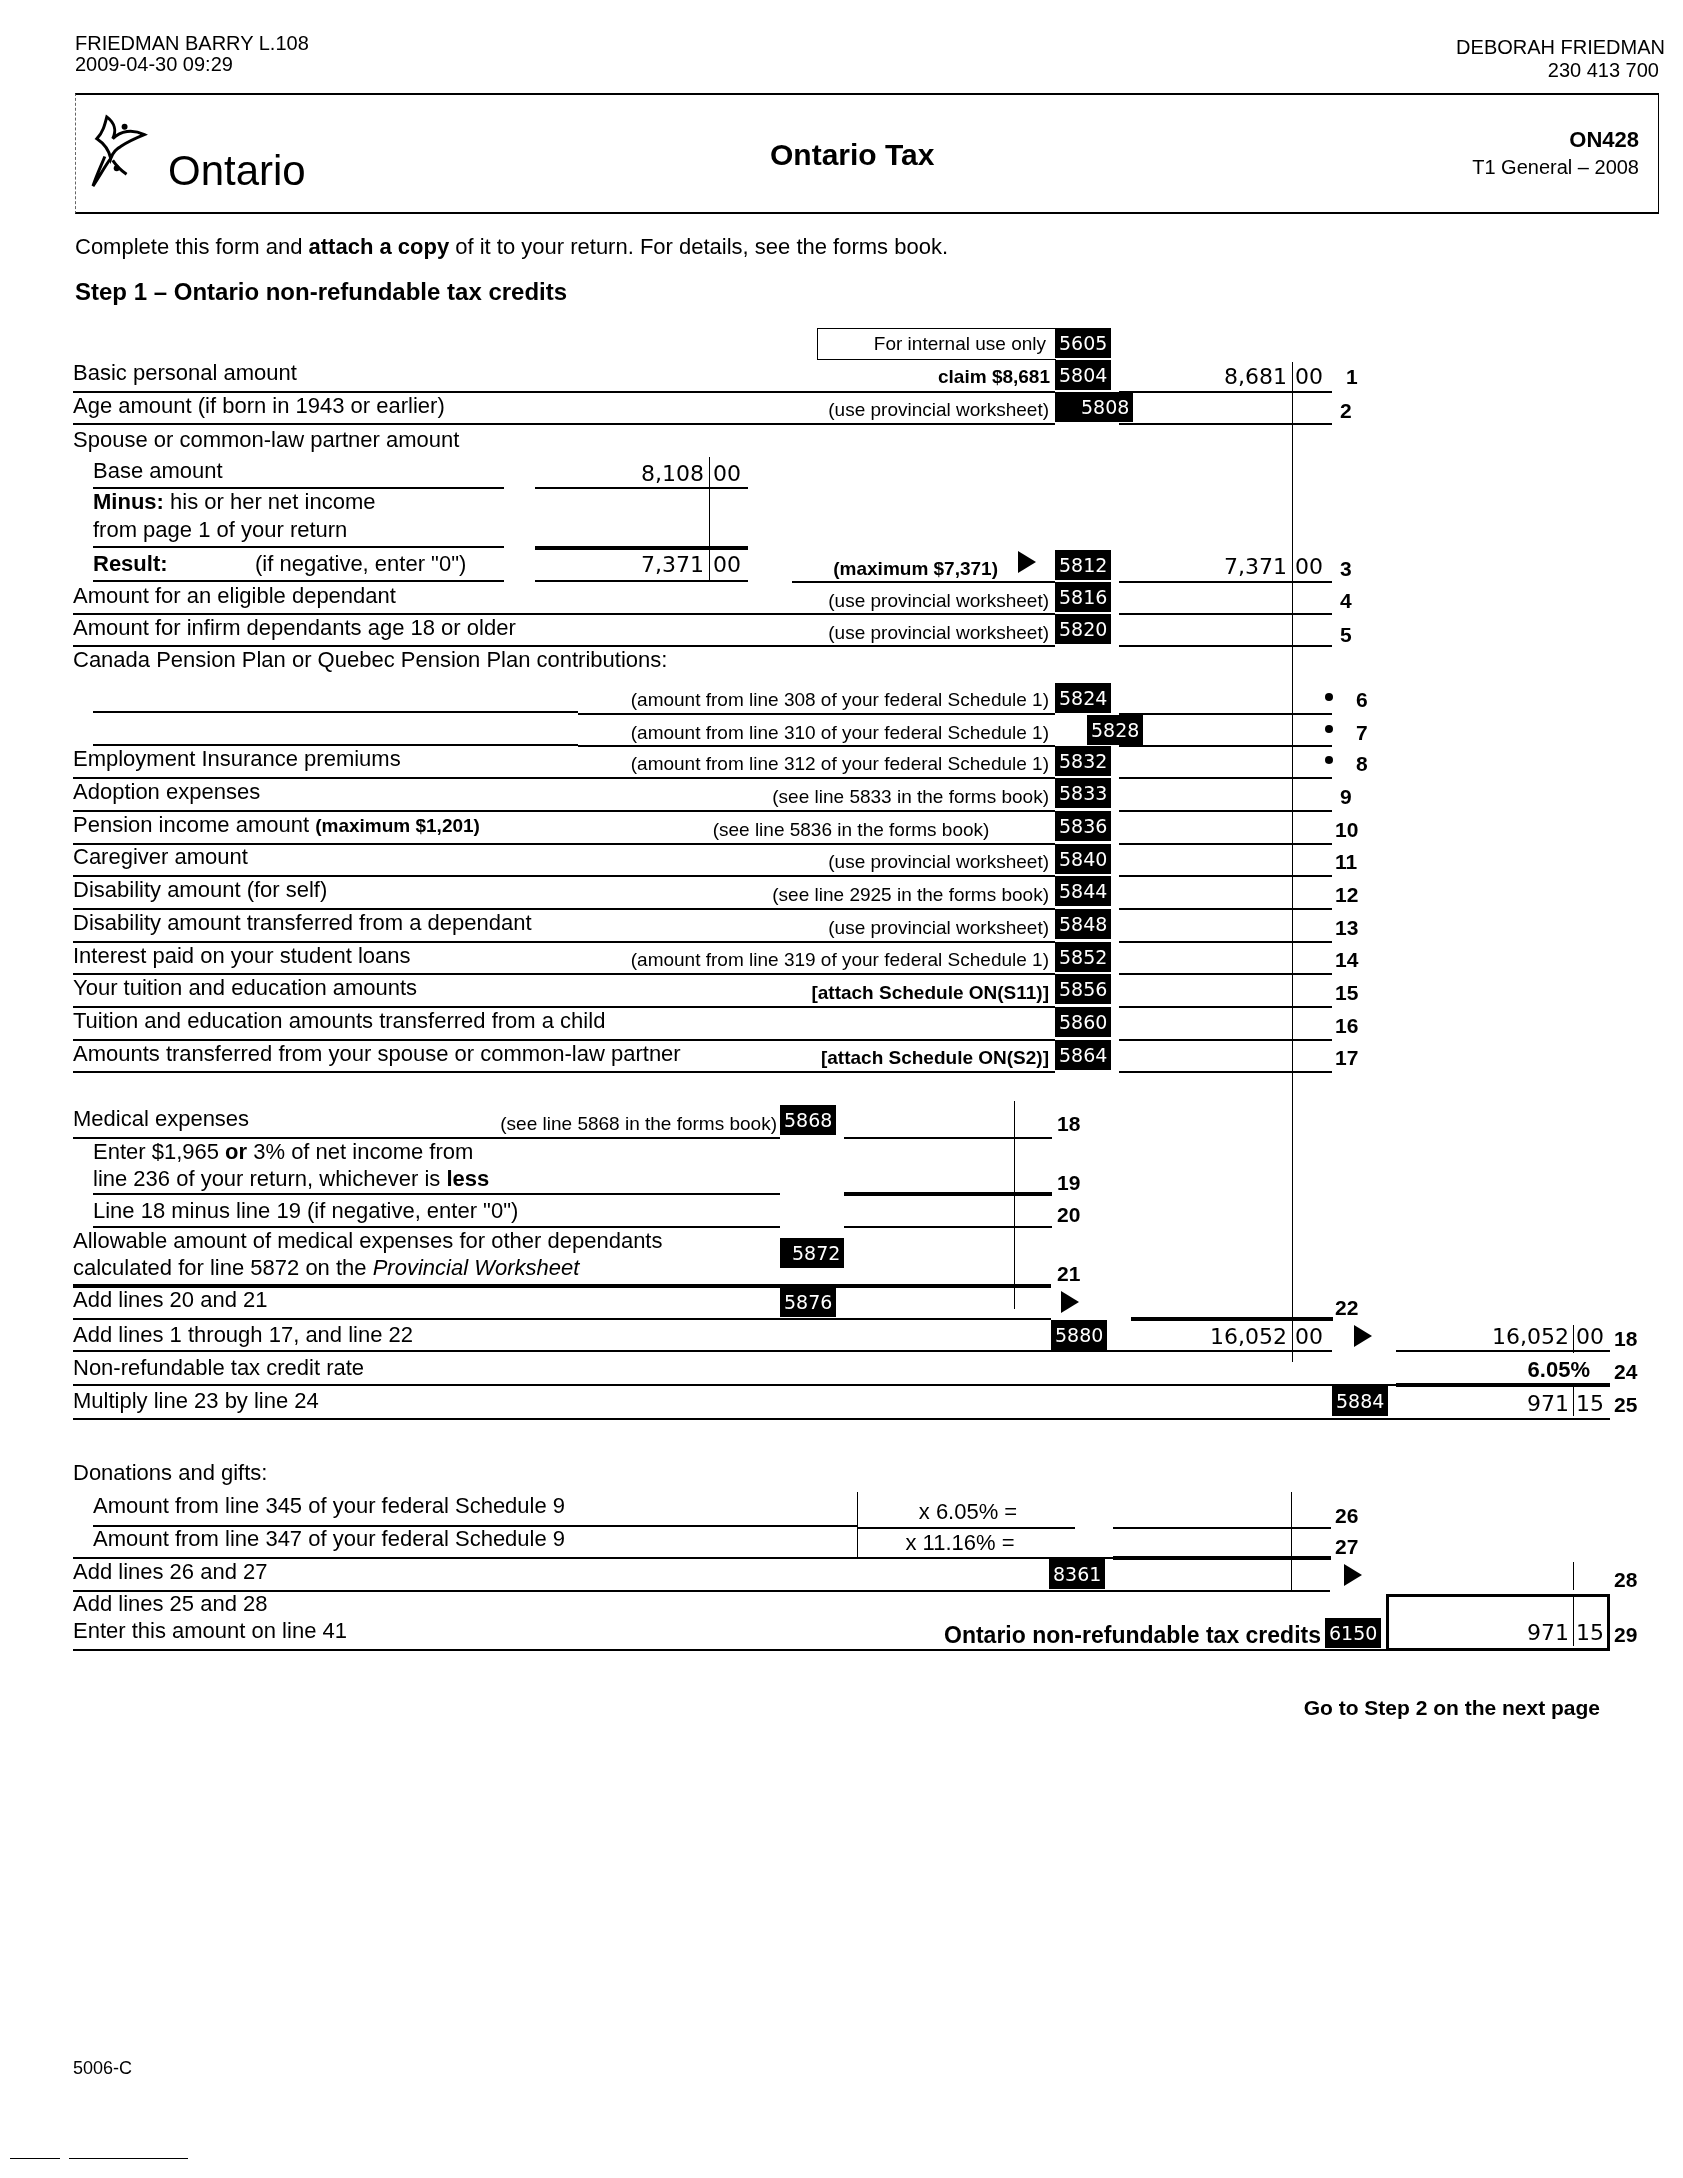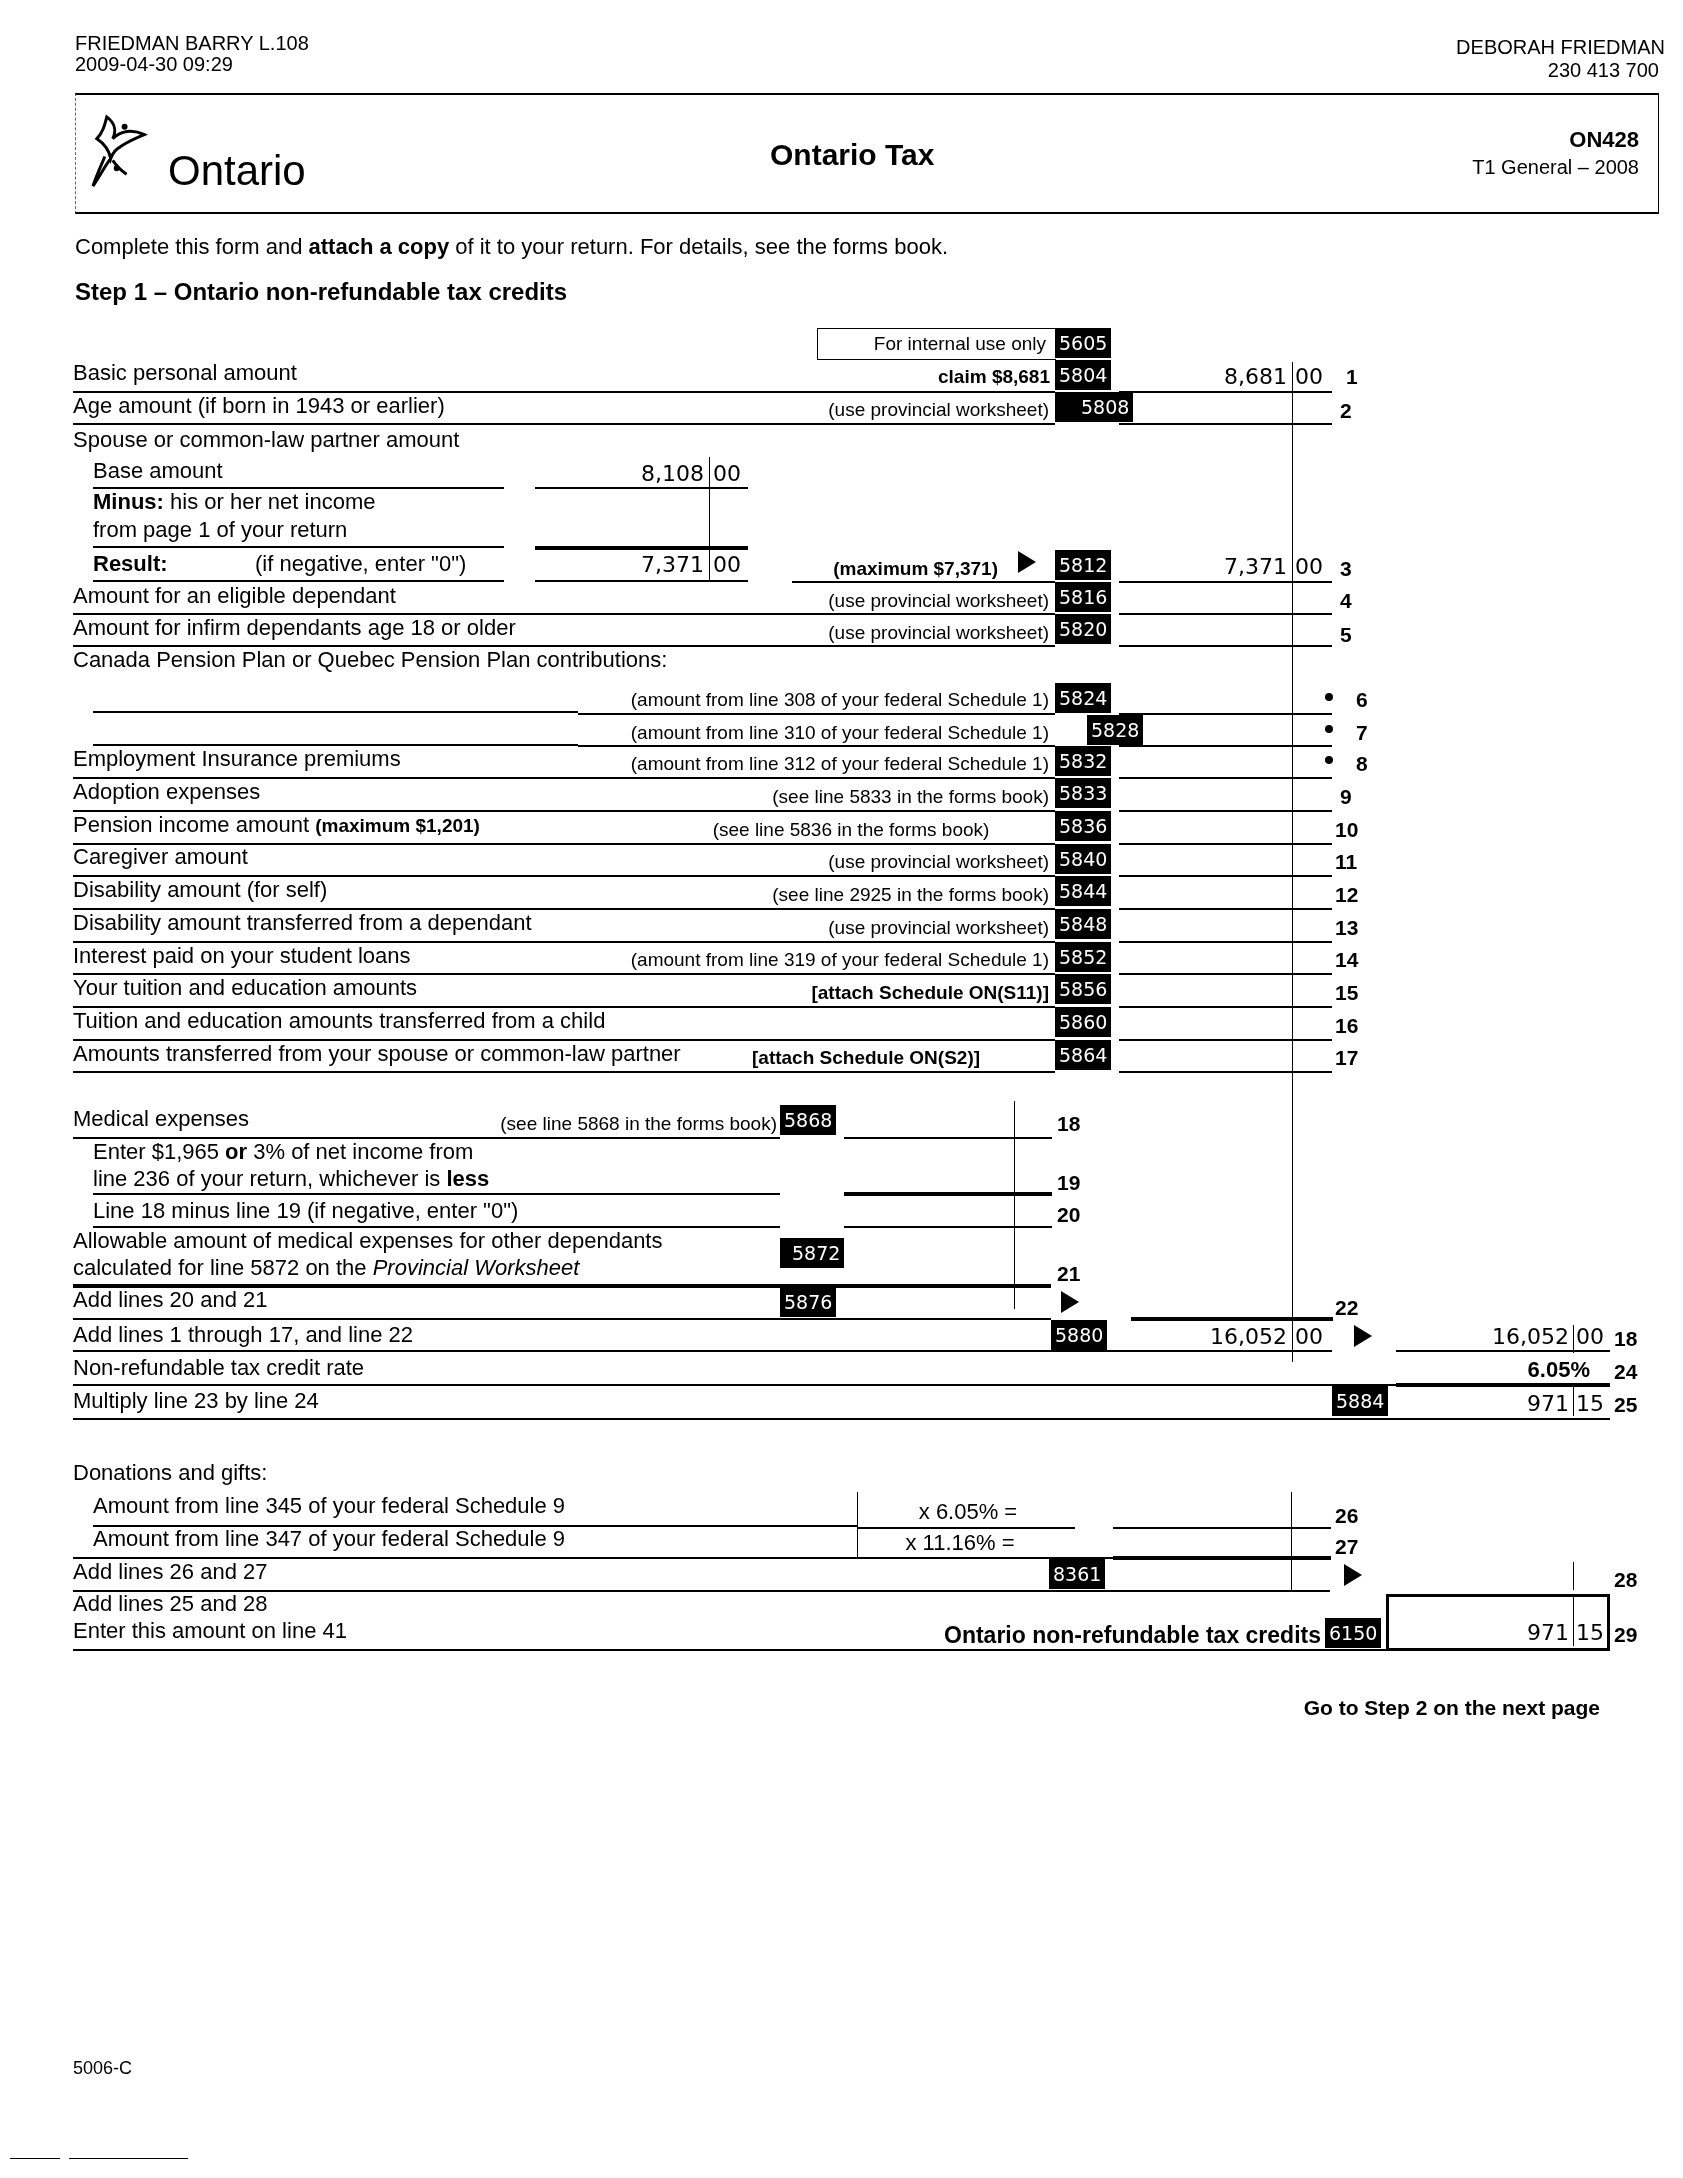--- a/index.html
+++ b/index.html
@@ -180,21 +180,21 @@
 <div class="hl" style="left:73px;top:1006px;width:982px;"></div>
 <div class="hl" style="left:1119px;top:1006px;width:213px;"></div>
 
 <div class="t" style="left:73px;top:1008px;">Tuition and education amounts transferred from a child</div>
 <div class="code" style="left:1055px;top:1007px;">5860</div>
 <div class="ln" style="left:1335px;top:1013px;">16</div>
 <div class="hl" style="left:73px;top:1039px;width:982px;"></div>
 <div class="hl" style="left:1119px;top:1039px;width:213px;"></div>
 
 <div class="t" style="left:73px;top:1041px;">Amounts transferred from your spouse or common-law partner</div>
-<div class="t sm b" style="left:752px;top:1045px;width:297px;text-align:left;">[attach Schedule ON(S2)]</div>
+<div class="t sm b" style="left:752px;top:1045px;width:297px;text-align:right;">[attach Schedule ON(S2)]</div>
 <div class="code" style="left:1055px;top:1040px;">5864</div>
 <div class="ln" style="left:1335px;top:1045px;">17</div>
 <div class="hl" style="left:73px;top:1071px;width:982px;"></div>
 <div class="hl" style="left:1119px;top:1071px;width:213px;"></div>
 
 <div class="vl" style="left:1014px;top:1101px;height:208px;"></div>
 <div class="t" style="left:73px;top:1106px;">Medical expenses</div>
 <div class="t sm" style="left:416px;top:1111px;width:361px;text-align:right;">(see line 5868 in the forms book)</div>
 <div class="code" style="left:780px;top:1105px;">5868</div>
 <div class="ln" style="left:1057px;top:1111px;">18</div>

